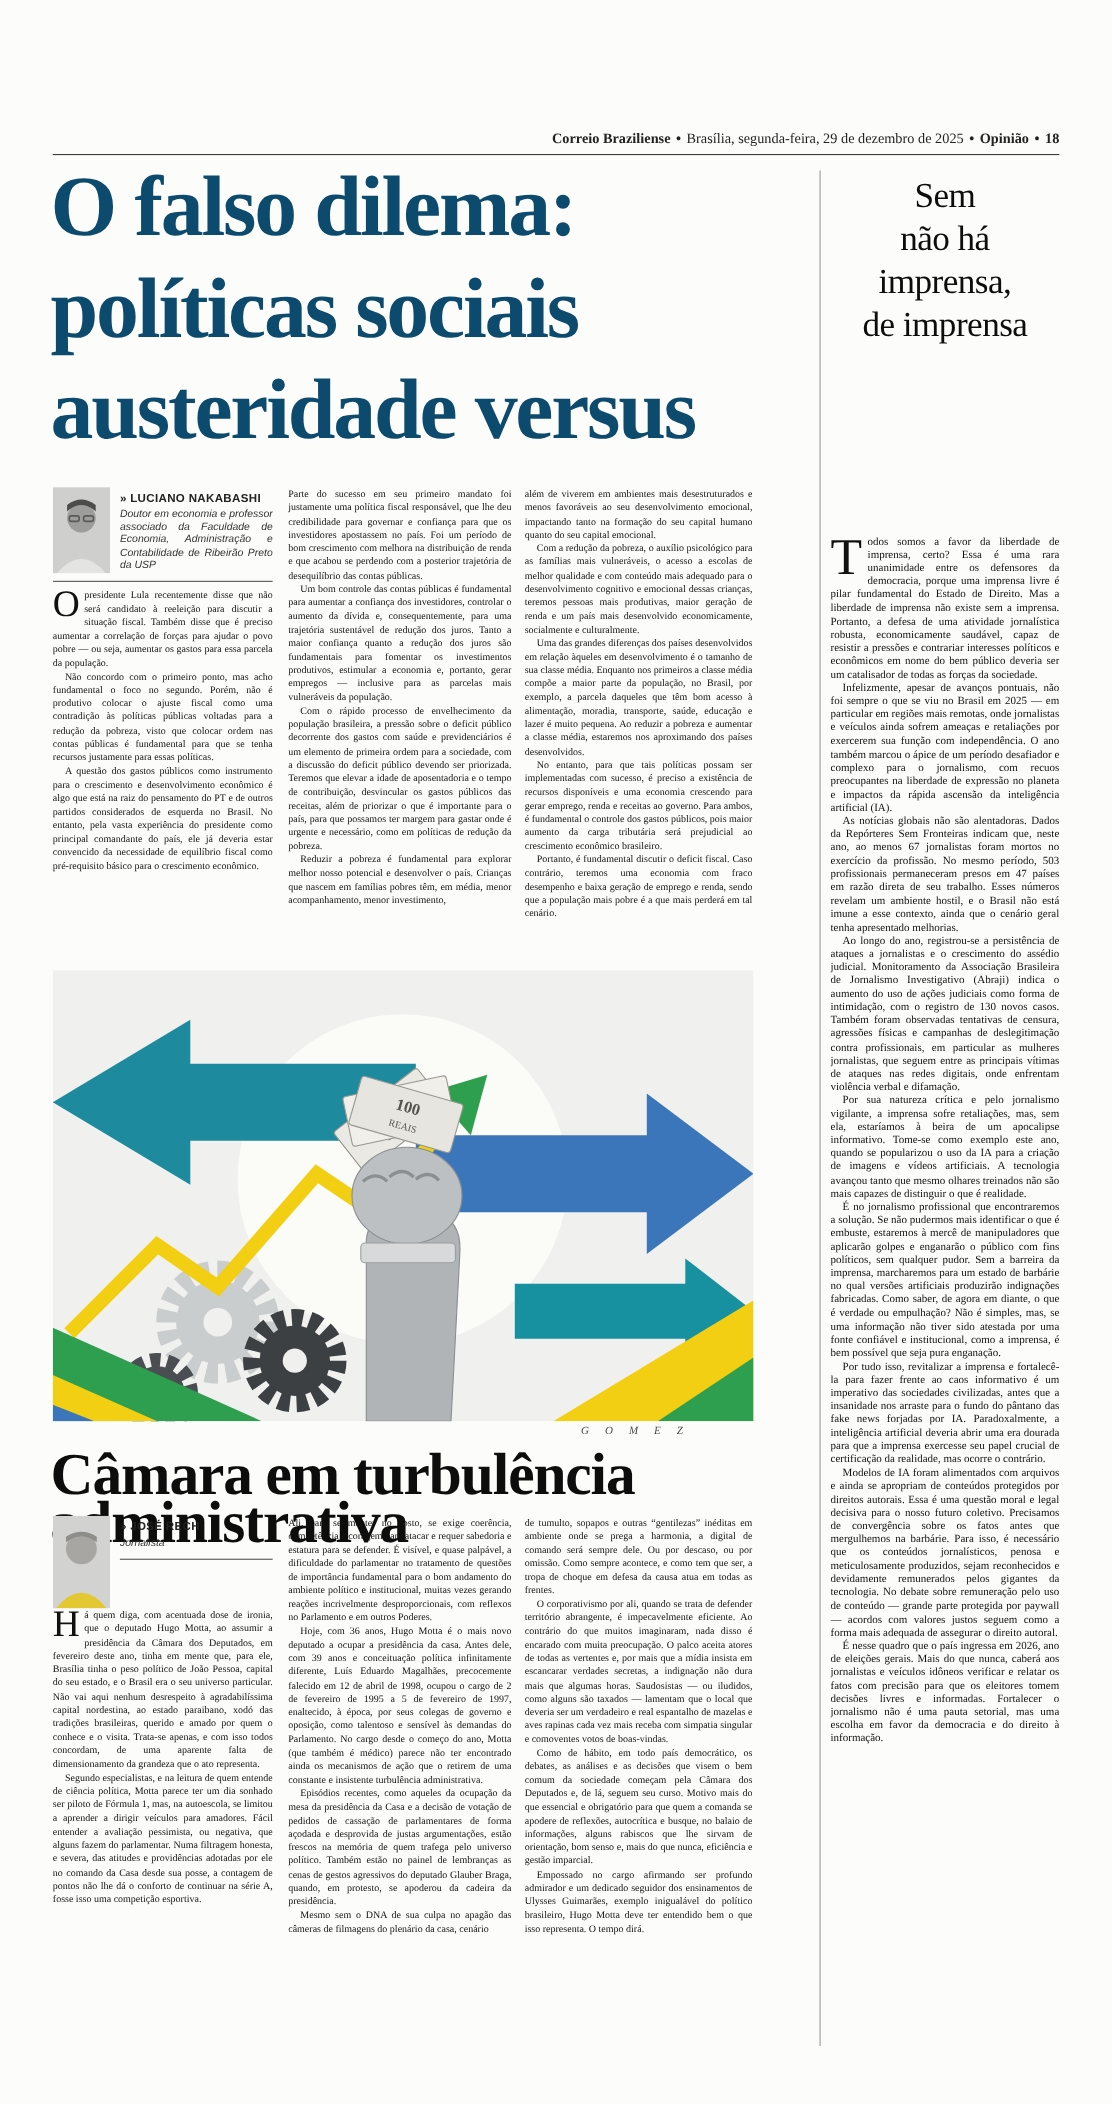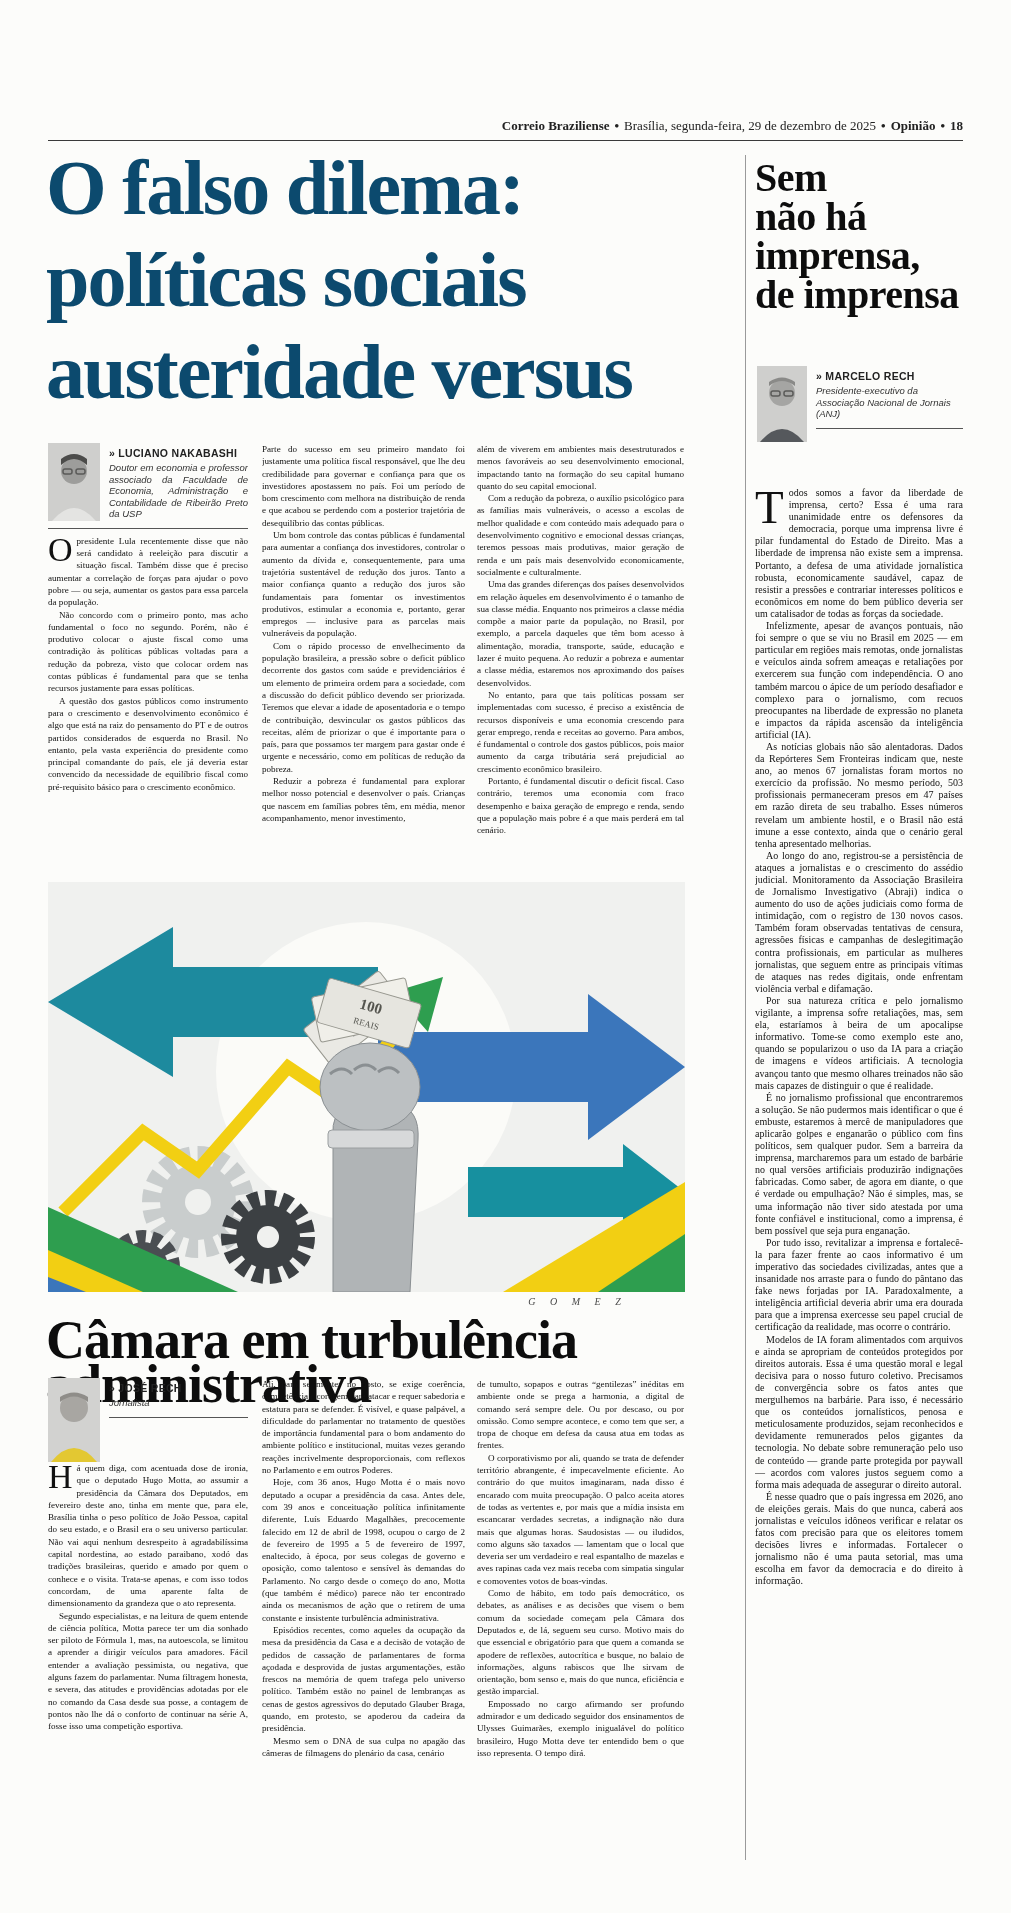--- a/index.html
+++ b/index.html
@@ -29,22 +29,22 @@
   .dropcap{float:left;font-size:34px;line-height:27px;padding:1px 4px 0 0;color:#111;}
   
   .illus{position:absolute;left:48px;top:882px;width:637px;height:410px;}
   .illus-credit{position:absolute;left:470px;top:1296px;width:215px;text-align:center;
                 font-size:10px;font-style:italic;letter-spacing:6px;color:#4a4a4a;}
   
   .headline2{position:absolute;top:1318px;left:46px;width:660px;
              font-size:54px;line-height:44px;font-weight:700;letter-spacing:-1px;color:#0d0d0d;}
   
   .divider{position:absolute;left:745px;top:155px;width:0;height:1705px;border-left:1px solid #9a9a9a;}
-  .sb-title{position:absolute;left:755px;top:158px;width:208px;
-            font-size:40px;line-height:39px;font-weight:700;letter-spacing:-.5px;color:#0d0d0d;}
+  .sb-title{position:absolute;left:755px;top:158px;width:208px;text-align:center;
+            font-size:32px;line-height:39px;font-weight:400;letter-spacing:-.5px;color:#0d0d0d;}
   .sb-author{position:absolute;left:757px;top:366px;width:206px;}
   .sb-text{position:absolute;left:755px;top:487px;width:208px;font-size:10px;line-height:12.1px;}
   .sb-text .dropcap{font-size:47px;line-height:38px;padding-right:5px;}
   .svgblock{display:block;}
 </style>
 </head>
 <body>
 
 <div class="page">
 
@@ -190,33 +190,20 @@
 
   <div class="divider"></div>
 
   <div class="sb-title">
     <div>Sem</div>
     <div>não há</div>
     <div>imprensa,</div>
     <div>de imprensa</div>
   </div>
 
-  <div class="sb-author author">
-    <svg class="photo svgblock" width="50" height="76" viewBox="0 0 50 76">
-      <rect width="50" height="76" fill="#cfcfcd"></rect>
-      <circle cx="25" cy="27" r="13" fill="#a5a5a3"></circle>
-      <path d="M12 20 q13 -10 26 0 l0 -4 q-13 -9 -26 0 z" fill="#8a8a88"></path>
-      <rect x="14" y="25" width="9" height="5" rx="2" fill="none" stroke="#5a5a58" stroke-width="1.5"></rect>
-      <rect x="27" y="25" width="9" height="5" rx="2" fill="none" stroke="#5a5a58" stroke-width="1.5"></rect>
-      <path d="M3 76 q22 -26 44 0 z" fill="#55585c"></path>
-    </svg>
-    <div class="a-name"><span>»</span> <span>MARCELO RECH</span></div>
-    <div class="a-bio">Presidente-executivo da Associação Nacional de Jornais (ANJ)</div>
-    <hr class="author-rule">
-  </div>
 
   <div class="sb-text coltext" style="position:absolute;">
       <p class="para"><span class="dropcap">T</span>odos somos a favor da liberdade de imprensa, certo? Essa é uma rara unanimidade entre os defensores da democracia, porque uma imprensa livre é pilar fundamental do Estado de Direito. Mas a liberdade de imprensa não existe sem a imprensa. Portanto, a defesa de uma atividade jornalística robusta, economicamente saudável, capaz de resistir a pressões e contrariar interesses políticos e econômicos em nome do bem público deveria ser um catalisador de todas as forças da sociedade.</p>
       <p class="para">Infelizmente, apesar de avanços pontuais, não foi sempre o que se viu no Brasil em 2025 — em particular em regiões mais remotas, onde jornalistas e veículos ainda sofrem ameaças e retaliações por exercerem sua função com independência. O ano também marcou o ápice de um período desafiador e complexo para o jornalismo, com recuos preocupantes na liberdade de expressão no planeta e impactos da rápida ascensão da inteligência artificial (IA).</p>
       <p class="para">As notícias globais não são alentadoras. Dados da Repórteres Sem Fronteiras indicam que, neste ano, ao menos 67 jornalistas foram mortos no exercício da profissão. No mesmo período, 503 profissionais permaneceram presos em 47 países em razão direta de seu trabalho. Esses números revelam um ambiente hostil, e o Brasil não está imune a esse contexto, ainda que o cenário geral tenha apresentado melhorias.</p>
       <p class="para">Ao longo do ano, registrou-se a persistência de ataques a jornalistas e o crescimento do assédio judicial. Monitoramento da Associação Brasileira de Jornalismo Investigativo (Abraji) indica o aumento do uso de ações judiciais como forma de intimidação, com o registro de 130 novos casos. Também foram observadas tentativas de censura, agressões físicas e campanhas de deslegitimação contra profissionais, em particular as mulheres jornalistas, que seguem entre as principais vítimas de ataques nas redes digitais, onde enfrentam violência verbal e difamação.</p>
       <p class="para">Por sua natureza crítica e pelo jornalismo vigilante, a imprensa sofre retaliações, mas, sem ela, estaríamos à beira de um apocalipse informativo. Tome-se como exemplo este ano, quando se popularizou o uso da IA para a criação de imagens e vídeos artificiais. A tecnologia avançou tanto que mesmo olhares treinados não são mais capazes de distinguir o que é realidade.</p>
       <p class="para">É no jornalismo profissional que encontraremos a solução. Se não pudermos mais identificar o que é embuste, estaremos à mercê de manipuladores que aplicarão golpes e enganarão o público com fins políticos, sem qualquer pudor. Sem a barreira da imprensa, marcharemos para um estado de barbárie no qual versões artificiais produzirão indignações fabricadas. Como saber, de agora em diante, o que é verdade ou empulhação? Não é simples, mas, se uma informação não tiver sido atestada por uma fonte confiável e institucional, como a imprensa, é bem possível que seja pura enganação.</p>
       <p class="para">Por tudo isso, revitalizar a imprensa e fortalecê-la para fazer frente ao caos informativo é um imperativo das sociedades civilizadas, antes que a insanidade nos arraste para o fundo do pântano das fake news forjadas por IA. Paradoxalmente, a inteligência artificial deveria abrir uma era dourada para que a imprensa exercesse seu papel crucial de certificação da realidade, mas ocorre o contrário.</p>
       <p class="para">Modelos de IA foram alimentados com arquivos e ainda se apropriam de conteúdos protegidos por direitos autorais. Essa é uma questão moral e legal decisiva para o nosso futuro coletivo. Precisamos de convergência sobre os fatos antes que mergulhemos na barbárie. Para isso, é necessário que os conteúdos jornalísticos, penosa e meticulosamente produzidos, sejam reconhecidos e devidamente remunerados pelos gigantes da tecnologia. No debate sobre remuneração pelo uso de conteúdo — grande parte protegida por paywall — acordos com valores justos seguem como a forma mais adequada de assegurar o direito autoral.</p>

